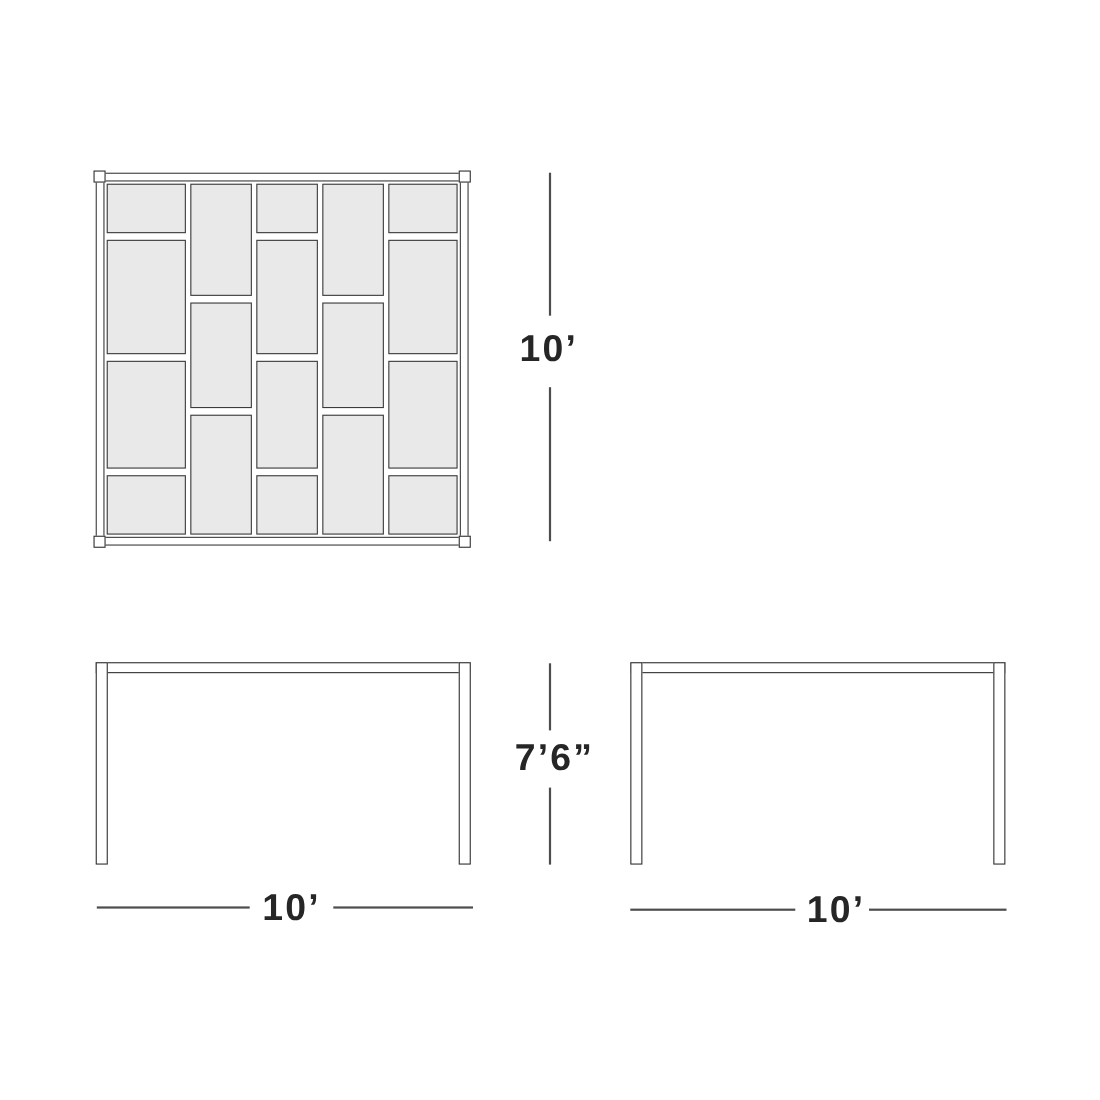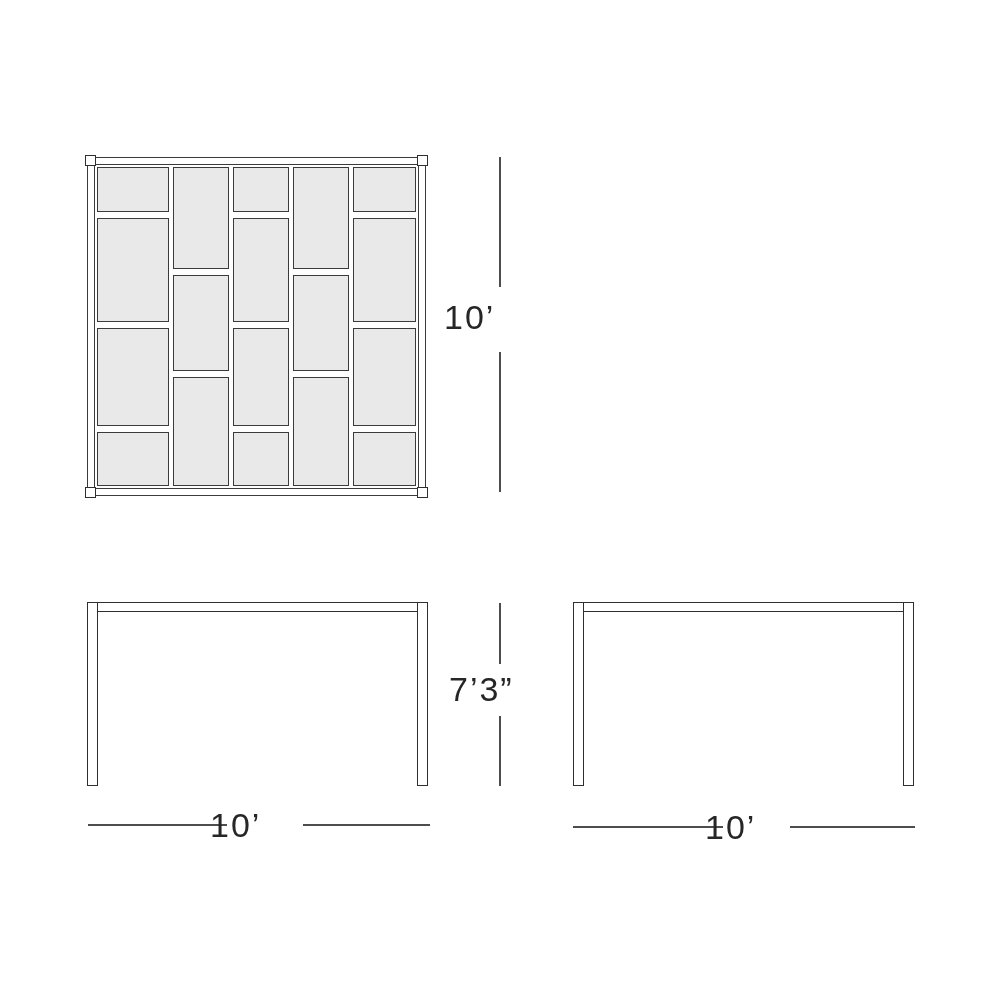--- a/index.html
+++ b/index.html
@@ -36,23 +36,23 @@
   .elev.side{left:573px;}
   .beam{position:absolute;left:0;right:0;top:0;height:10px;background:#ffffff;
         border:1.5px solid var(--line-strong);box-sizing:border-box;z-index:1;}
   .leg{position:absolute;top:0;bottom:0;width:11px;background:#ffffff;
        border:1.5px solid var(--line-strong);box-sizing:border-box;z-index:2;}
   .leg.left{left:0}.leg.right{right:0}
 
   
   .dim-seg{position:absolute;background:var(--dim);}
   .dim-label{
-    position:absolute;width:110px;text-align:left;
+    position:absolute;width:110px;text-align:center;
     font-size:34px;line-height:34px;letter-spacing:2px;
-    color:var(--text);white-space:nowrap;
+    color:var(--text);white-space:nowrap;font-weight:bold;
   }
 </style>
 </head>
 <body style="--bg: #ffffff; --line: #3b3b3b; --line-strong: #2f2f2f; --plank: #e9e9e9; --dim: #4d4d4d; --text: #262626;">
 
 <div class="canvas">
 
   <div class="plan">
     <div class="rail outer"></div>
     <div class="rail inner"></div>
@@ -102,21 +102,21 @@
     <div class="beam"></div>
     <div class="leg left"></div>
     <div class="leg right"></div>
   </div>
 
   <div class="dim-seg" style="left:499px;top:157px;width:2px;height:130px;"></div>
   <div class="dim-label" style="left:444px;top:300px;">10’</div>
   <div class="dim-seg" style="left:499px;top:352px;width:2px;height:140px;"></div>
 
   <div class="dim-seg" style="left:499px;top:603px;width:2px;height:61px;"></div>
-  <div class="dim-label" style="left:449px;top:672px;">7’3”</div>
+  <div class="dim-label" style="left:449px;top:672px;">7’6”</div>
   <div class="dim-seg" style="left:499px;top:716px;width:2px;height:70px;"></div>
 
   <div class="dim-seg" style="left:88px;top:824px;width:139px;height:2px;"></div>
   <div class="dim-label" style="left:210px;top:808px;">10’</div>
   <div class="dim-seg" style="left:303px;top:824px;width:127px;height:2px;"></div>
 
   <div class="dim-seg" style="left:573px;top:826px;width:150px;height:2px;"></div>
   <div class="dim-label" style="left:705px;top:810px;">10’</div>
   <div class="dim-seg" style="left:790px;top:826px;width:125px;height:2px;"></div>
 

